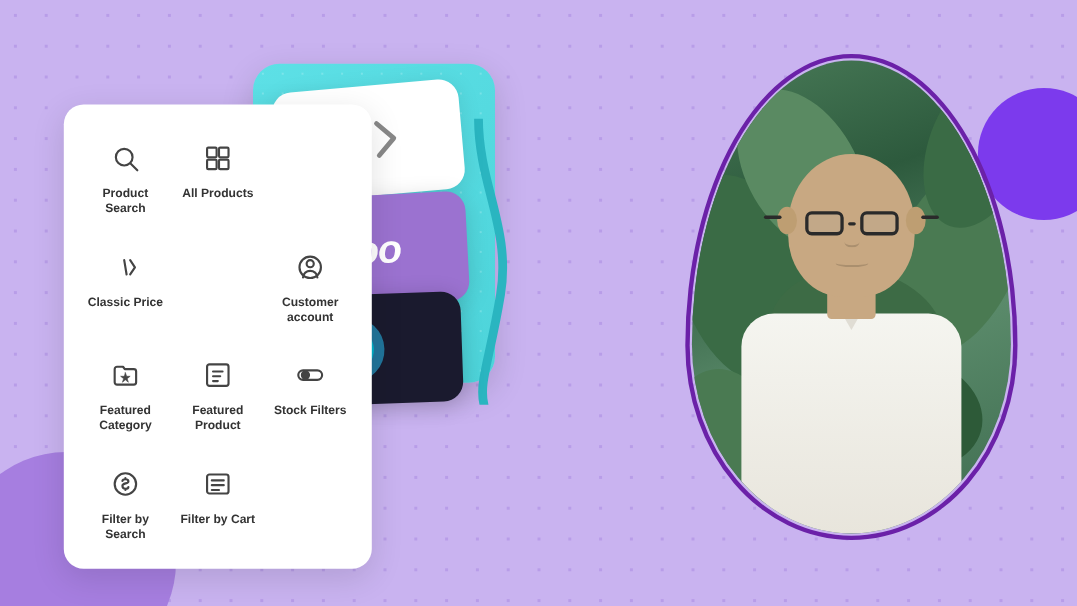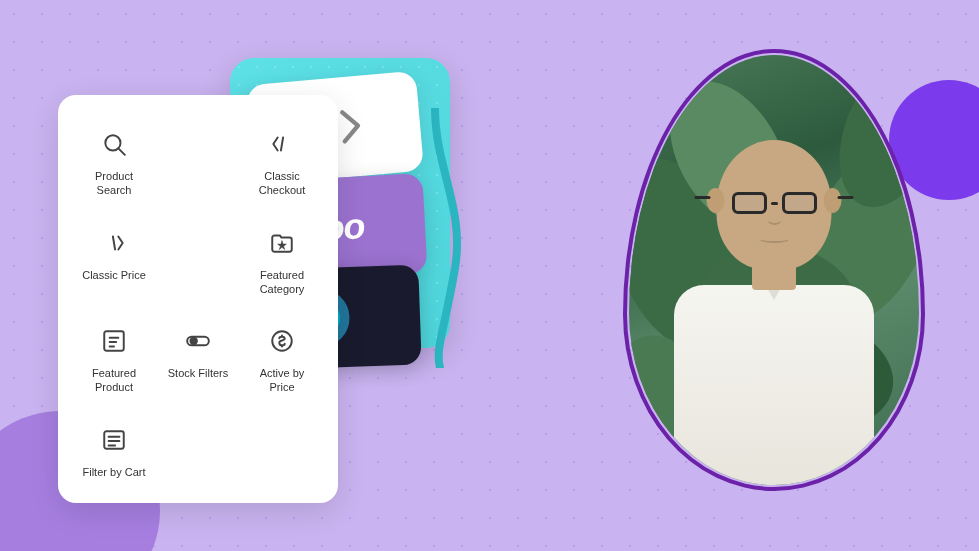--- a/index.html
+++ b/index.html
@@ -83,21 +83,21 @@
       justify-content: center;
       margin-bottom: 6px;
       color: #333;
     }
 
     .widget-label {
       font-size: 11px;
       color: #333;
       text-align: center;
       line-height: 1.3;
-      font-weight: 400;
+      font-weight: 700;
     }
 
     
     .illustration {
       position: absolute;
       left: 230px;
       top: 58px;
       width: 240px;
       height: 310px;
       z-index: 4;
@@ -226,45 +226,57 @@
     <div class="widget-item">
       <div class="widget-icon">
         <svg class="icon-svg" viewBox="0 0 24 24">
           <circle cx="11" cy="11" r="7"></circle>
           <line x1="16.5" y1="16.5" x2="22" y2="22"></line>
         </svg>
       </div>
       <span class="widget-label">Product<br>Search</span>
     </div>
 
+    <div class="widget-item">
+      <div class="widget-icon">
+        <svg class="icon-svg" viewBox="0 0 24 24">
+          <rect x="3" y="3" width="8" height="8" rx="1"></rect>
+          <rect x="13" y="3" width="8" height="8" rx="1"></rect>
+          <rect x="3" y="13" width="8" height="8" rx="1"></rect>
+          <rect x="13" y="13" width="8" height="8" rx="1"></rect>
+        </svg>
+      </div>
+      <span class="widget-label">All Products</span>
+    </div>
 
     <div class="widget-item" style="visibility:hidden;"></div>
 
-    <div class="widget-item">
-      <div class="widget-icon">
-        <svg class="icon-svg" viewBox="0 0 24 24" style="stroke:#444;">
-          <path d="M8 6 L4 12 L8 18"></path>
-          <line x1="13" y1="6" x2="11" y2="18"></line>
-        </svg>
-      </div>
-      <span class="widget-label">Classic<br>Checkout</span>
-    </div>
 
     <div class="widget-item">
       <div class="widget-icon">
         <svg class="icon-svg" viewBox="0 0 24 24">
           <path d="M16 6 L20 12 L16 18"></path>
           <line x1="11" y1="6" x2="13" y2="18"></line>
         </svg>
       </div>
       <span class="widget-label">Classic Price</span>
     </div>
 
     <div class="widget-item" style="visibility:hidden;"></div>
 
+    <div class="widget-item">
+      <div class="widget-icon">
+        <svg class="icon-svg" viewBox="0 0 24 24">
+          <circle cx="12" cy="12" r="9"></circle>
+          <circle cx="12" cy="9" r="3"></circle>
+          <path d="M6 20.5 C6 17 9 15 12 15 C15 15 18 17 18 20.5"></path>
+        </svg>
+      </div>
+      <span class="widget-label">Customer<br>account</span>
+    </div>
 
     <div class="widget-item">
       <div class="widget-icon">
         <svg class="icon-svg" viewBox="0 0 24 24">
           <path d="M3 7 C3 6 3.9 5 5 5 L10 5 L11.5 7 L19 7 C20.1 7 21 7.9 21 9 L21 18 C21 19.1 20.1 20 19 20 L5 20 C3.9 20 3 19.1 3 18 Z"></path>
           <polygon points="12,10 13,13 16,13 13.5,15 14.5,18 12,16 9.5,18 10.5,15 8,13 11,13" style="stroke:#444;fill:#444;stroke-width:0.5;"></polygon>
         </svg>
       </div>
       <span class="widget-label">Featured<br>Category</span>
     </div>
@@ -291,21 +303,21 @@
       <span class="widget-label">Stock Filters</span>
     </div>
 
     <div class="widget-item">
       <div class="widget-icon">
         <svg class="icon-svg" viewBox="0 0 24 24">
           <circle cx="12" cy="12" r="9"></circle>
           <path d="M12 7 L12 8 M12 16 L12 17 M9.5 9.5 C9.5 8.5 10.5 8 12 8 C13.5 8 14.5 8.7 14.5 9.8 C14.5 12 9.5 11 9.5 13.5 C9.5 14.8 10.5 16 12 16 C13.5 16 14.5 15.5 14.5 14.5"></path>
         </svg>
       </div>
-      <span class="widget-label">Active by Price</span>
+      <span class="widget-label">Filter by Search</span>
     </div>
 
     <div class="widget-item">
       <div class="widget-icon">
         <svg class="icon-svg" viewBox="0 0 24 24">
           <rect x="3" y="4" width="18" height="16" rx="2"></rect>
           <line x1="7" y1="9" x2="17" y2="9"></line>
           <line x1="7" y1="13" x2="17" y2="13"></line>
           <line x1="7" y1="17" x2="13" y2="17"></line>
         </svg>

